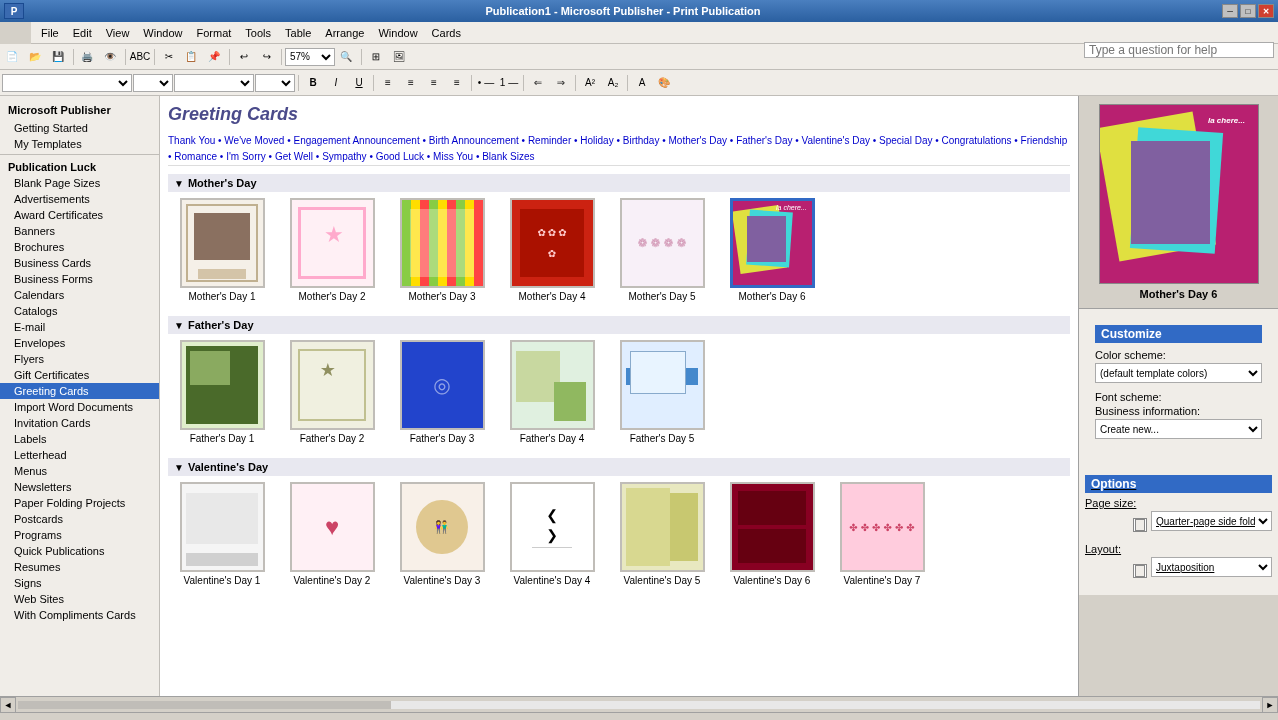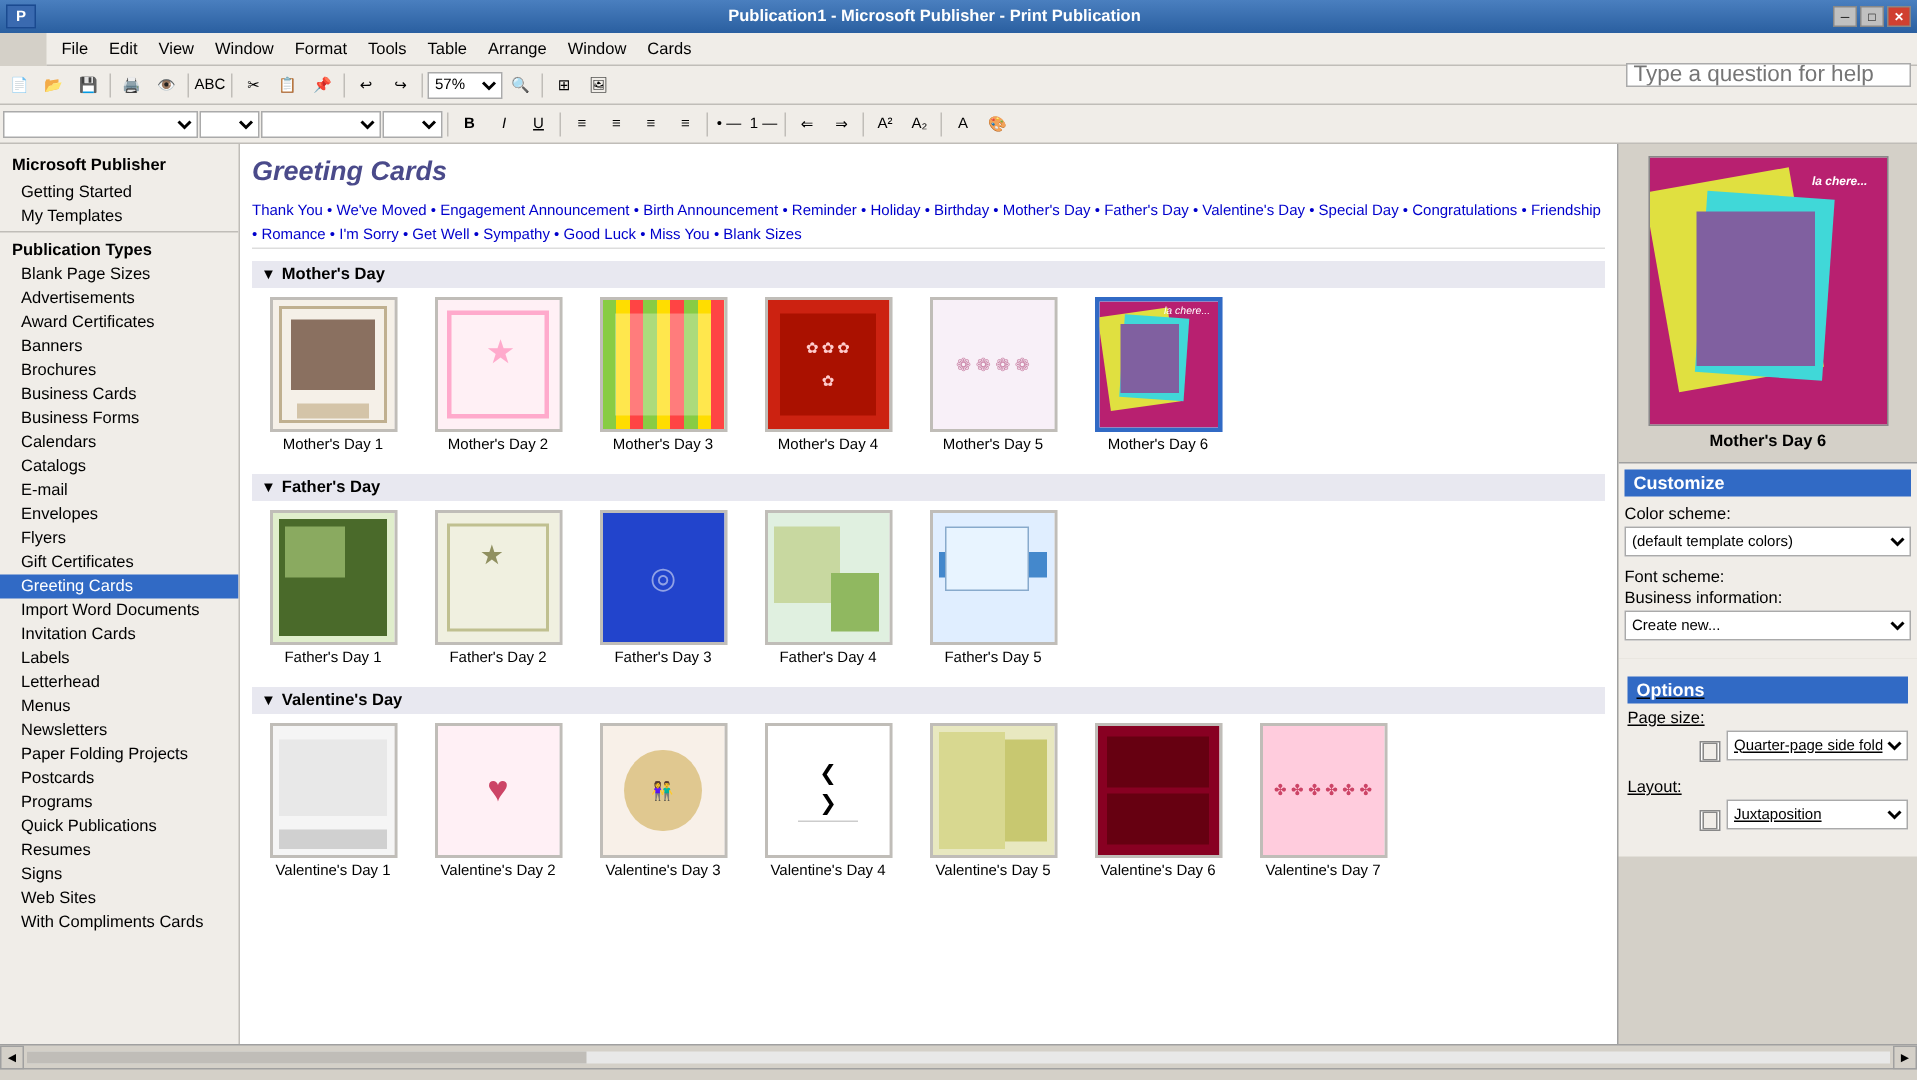--- a/index.html
+++ b/index.html
@@ -49,21 +49,21 @@
     .card-item { display: flex; flex-direction: column; align-items: center; cursor: pointer; width: 100px; }
     .card-thumb { width: 85px; height: 90px; border: 2px solid #c0bdb8; background: #f5f5f5; display: flex; align-items: center; justify-content: center; overflow: hidden; position: relative; }
     .card-label { font-size: 10px; color: #000; margin-top: 3px; text-align: center; }
 
     
     .right-panel { width: 200px; background: #d4d0c8; border-left: 1px solid #a0a0a0; display: flex; flex-direction: column; overflow-y: auto; }
     .preview-area { background: #d4d0c8; padding: 8px; display: flex; flex-direction: column; align-items: center; }
     .preview-img { width: 160px; height: 180px; background: #c8c0c8; border: 1px solid #888; display: flex; align-items: center; justify-content: center; position: relative; overflow: hidden; }
     .preview-label { font-size: 11px; font-weight: bold; margin-top: 4px; text-align: center; }
 
-    .customize-panel { background: #f0ede8; border-top: 1px solid #a0a0a0; padding: 4px; }
+    .customize-panel { background: #f0ede8; border-top: 1px solid #a0a0a0; padding: 16px; }
     .panel-title { font-size: 12px; font-weight: bold; color: #000; background: #316ac5; color: white; padding: 2px 6px; margin-bottom: 6px; }
     .panel-label { font-size: 11px; color: #000; margin-bottom: 2px; }
     .panel-select { width: 100%; height: 20px; font-size: 10px; border: 1px solid #aaa; background: white; margin-bottom: 8px; }
     .panel-section-title { font-size: 12px; font-weight: bold; color: white; background: #316ac5; padding: 2px 6px; margin: 6px 0 4px; }
 
     .options-panel { background: #f0ede8; padding: 6px; text-decoration: underline; }
     .page-size-row { display: flex; align-items: center; margin-bottom: 4px; padding-left: 48px; }
     .checkbox-icon { width: 14px; height: 14px; border: 1px solid #888; background: white; margin-right: 4px; display: flex; align-items: center; justify-content: center; font-size: 9px; }
 
     
@@ -97,21 +97,21 @@
     <div class="menu-item">Edit</div>
     <div class="menu-item">View</div>
     <div class="menu-item">Window</div>
     <div class="menu-item">Format</div>
     <div class="menu-item">Tools</div>
     <div class="menu-item">Table</div>
     <div class="menu-item">Arrange</div>
     <div class="menu-item">Window</div>
     <div class="menu-item">Cards</div>
     <div style="flex:1;"></div>
-    <input class="help-input" type="text" style="width: 190px; height: 16px; font-size: 15px; border: 1px solid rgb(170, 170, 170); padding: 1px 4px; color: rgb(102, 102, 102); margin-top: 34px;" placeholder="Type a question for help">
+    <input class="help-input" type="text" style="width: 190px; height: 16px; font-size: 12px; border: 1px solid rgb(170, 170, 170); padding: 1px 4px; color: rgb(102, 102, 102); margin-top: 34px;" placeholder="Type a question for help">
   </div>
 </div>
 
 <div class="toolbar">
   <div class="tb-btn" title="New">📄</div>
   <div class="tb-btn" title="Open">📂</div>
   <div class="tb-btn" title="Save">💾</div>
   <div class="tb-sep"></div>
   <div class="tb-btn">🖨️</div>
   <div class="tb-btn">👁️</div>
@@ -163,21 +163,21 @@
   <div class="tb-btn">A</div>
   <div class="tb-btn">🎨</div>
 </div>
 
 <div class="main-layout">
 
   <div class="sidebar">
     <div class="sidebar-header">Microsoft Publisher</div>
     <div class="sidebar-item">Getting Started</div>
     <div class="sidebar-item">My Templates</div>
-    <div class="sidebar-section">Publication Types</div>
+    <div class="sidebar-section">Publication Luck</div>
     <div class="sidebar-item">Blank Page Sizes</div>
     <div class="sidebar-item">Advertisements</div>
     <div class="sidebar-item">Award Certificates</div>
     <div class="sidebar-item">Banners</div>
     <div class="sidebar-item">Brochures</div>
     <div class="sidebar-item">Business Cards</div>
     <div class="sidebar-item">Business Forms</div>
     <div class="sidebar-item">Calendars</div>
     <div class="sidebar-item">Catalogs</div>
     <div class="sidebar-item">E-mail</div>

